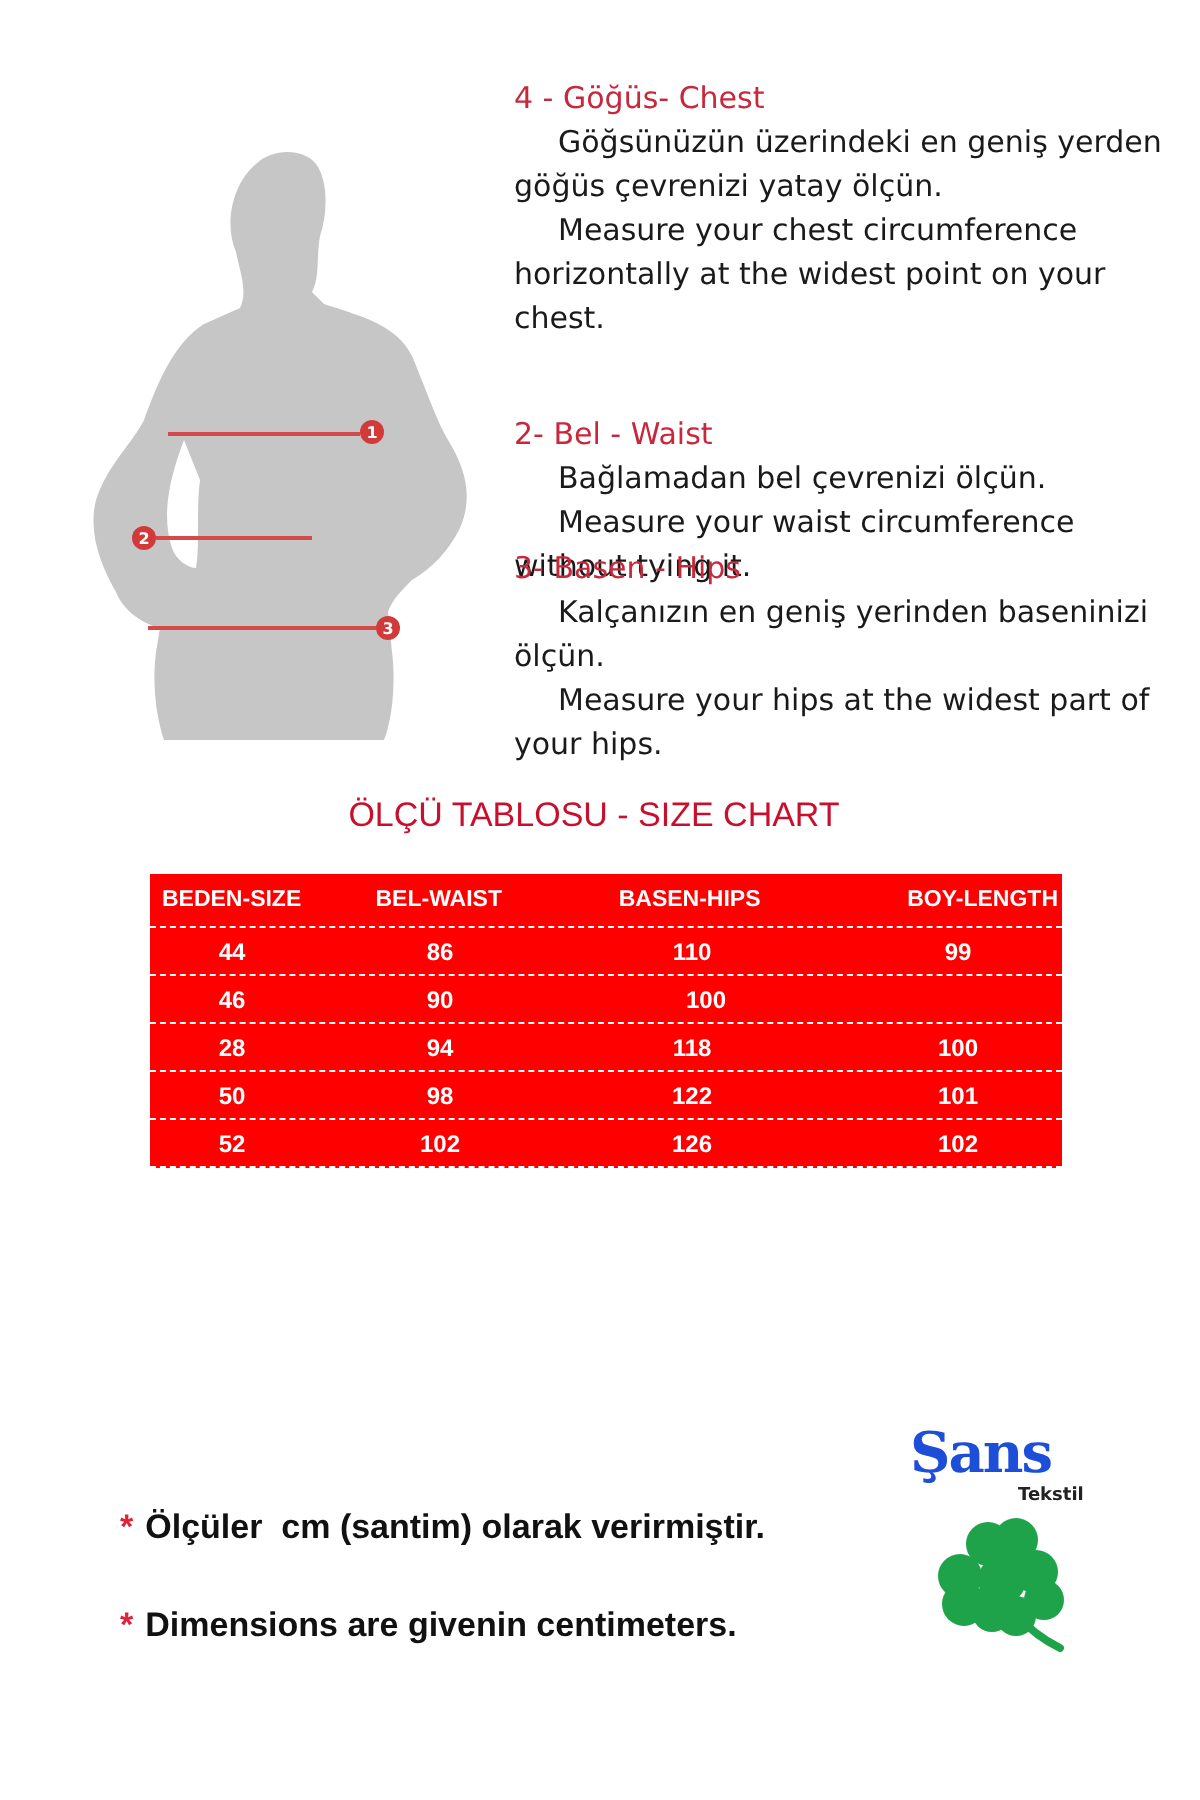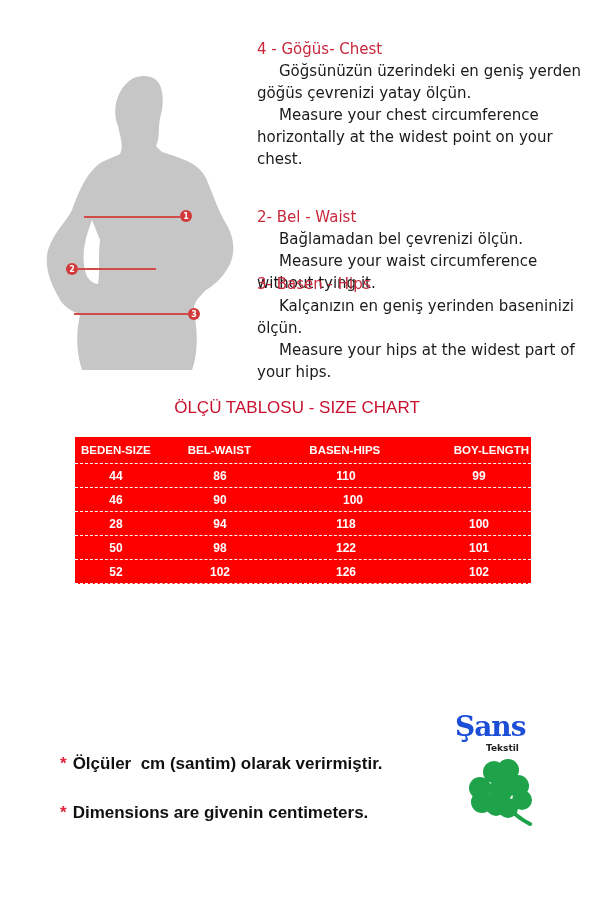--- a/index.html
+++ b/index.html
@@ -22,21 +22,21 @@
   .c0 { width:82px; text-align:center; }
   .c1 { width:126px; text-align:center; }
   .c2 { width:126px; text-align:center; }
   .c3 { width:122px; text-align:right; padding-right:2px; }
   .row.data .c3 { text-align:center; padding-left:20px; box-sizing:border-box; }
   .note { position:absolute; left:60px; font-family:Liberation Sans, sans-serif; font-weight:bold; font-size:17px; color:#111;margin-top:24px; }
   .note .star { color:#e0223a; margin-right:6px; }
   #n1 { top:730px; } #n2 { top:779px; }
   .logo { position:absolute; left:450px; top:710px; width:110px; height:120px; }
   .logo-name { position:absolute; left:5px; top:0; font-family:"DejaVu Serif", serif; font-weight:bold; font-size:28px; color:#1d4ed8; letter-spacing:-1px; }
-  .logo-sub { position:absolute; left:36px; top:33px; font-family:"DejaVu Sans", sans-serif; font-weight:bold; font-size:9px; color:#222; }
+  .logo-sub { position:absolute; left:59px; top:33px; font-family:"DejaVu Sans", sans-serif; font-weight:bold; font-size:9px; color:#222; }
   .clover { position:absolute; left:18px; top:48px; width:70px; height:70px; }
 </style>
 </head>
 <body>
 
 <svg class="figure" viewBox="0 0 210 320">
   <path fill="#c6c6c6" d="M88,22 C96,14 112,14 118,22 C124,30 124,46 120,58 C118,70 120,78 116,86 L122,92 C140,98 158,102 166,118 C172,132 178,150 184,160 C194,176 196,190 190,204 C184,216 176,224 166,230 C160,236 156,240 154,246 L156,266 C158,282 156,300 152,310 L42,310 C38,298 36,282 38,266 L40,254 C32,252 22,246 18,236 C10,222 4,206 8,190 C14,172 26,162 32,150 C38,134 46,112 62,102 L80,94 C84,86 80,76 78,66 C72,52 76,32 88,22 Z M52,160 C46,176 40,196 46,214 C48,220 54,224 58,224 C60,212 58,196 60,180 Z M140,146 C150,160 160,180 164,200 C166,214 162,228 158,230 C150,220 146,200 144,180 C142,168 140,156 140,146 Z"></path>
   <line x1="44" y1="157" x2="140" y2="157" stroke="#d24a4a" stroke-width="2"></line>
   <circle cx="146" cy="156" r="6" fill="#d23a3a"></circle>
   <text x="146" y="159" font-size="8" fill="#fff" text-anchor="middle" font-family="DejaVu Sans, sans-serif" font-weight="bold">1</text>

